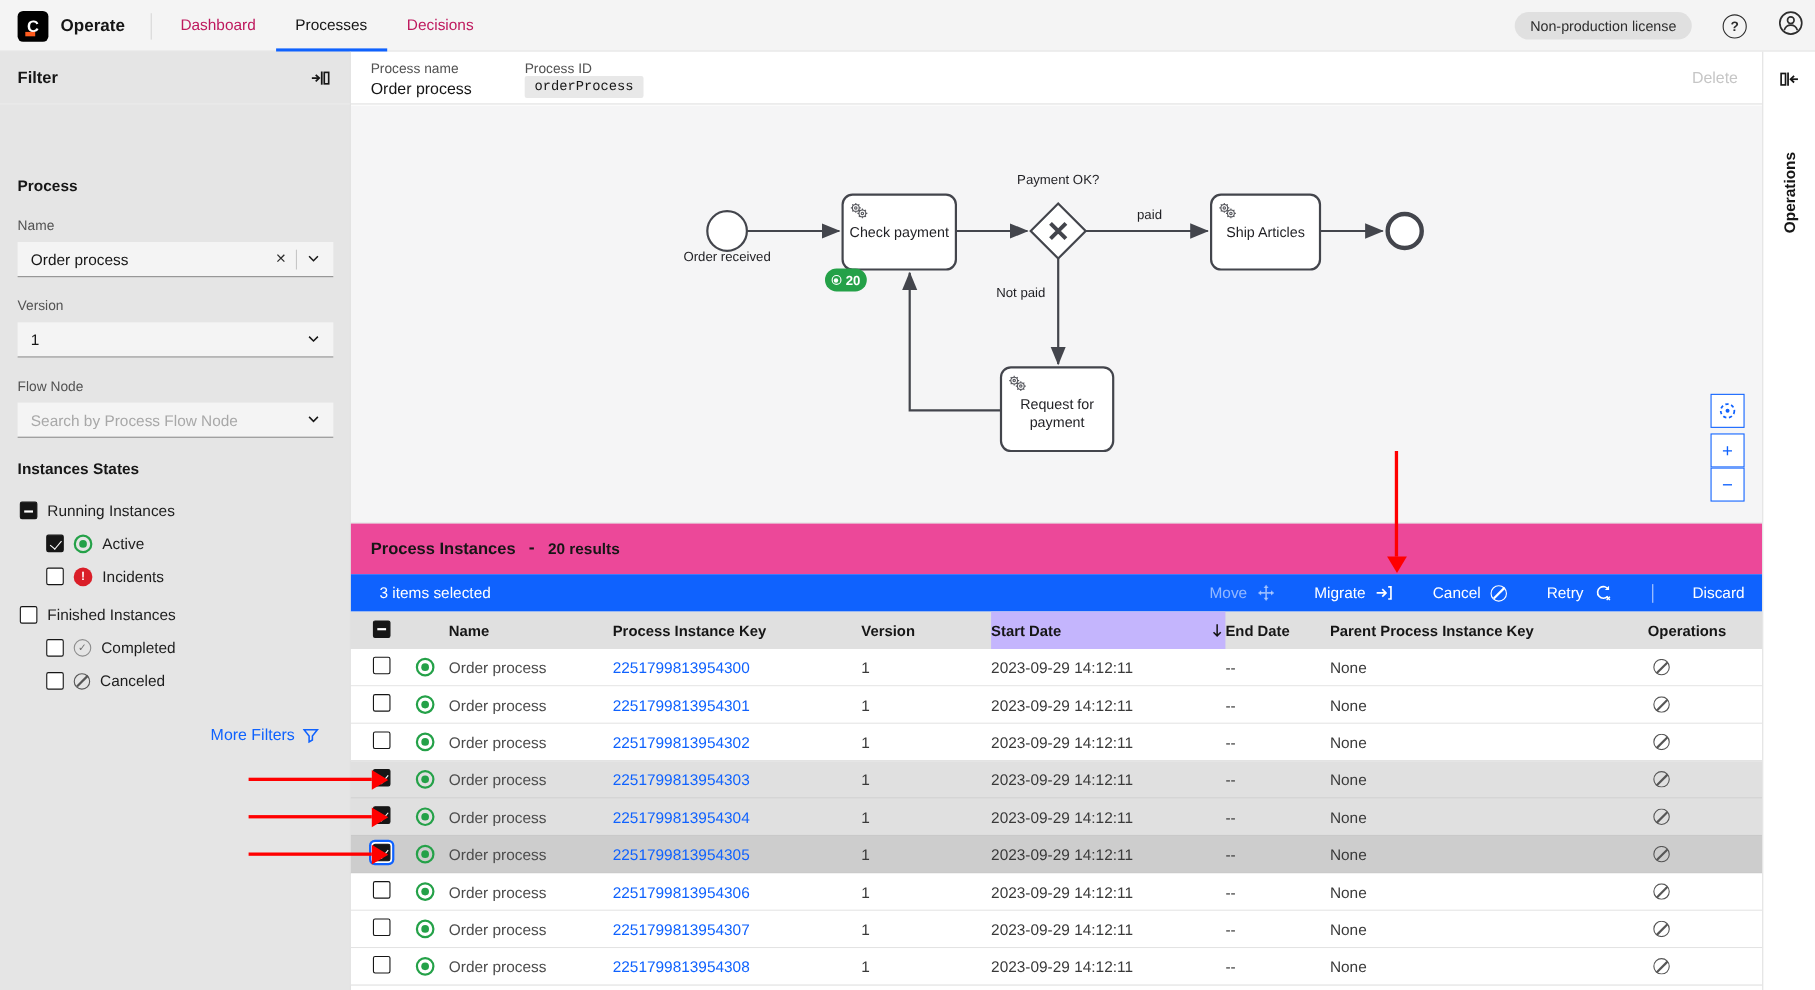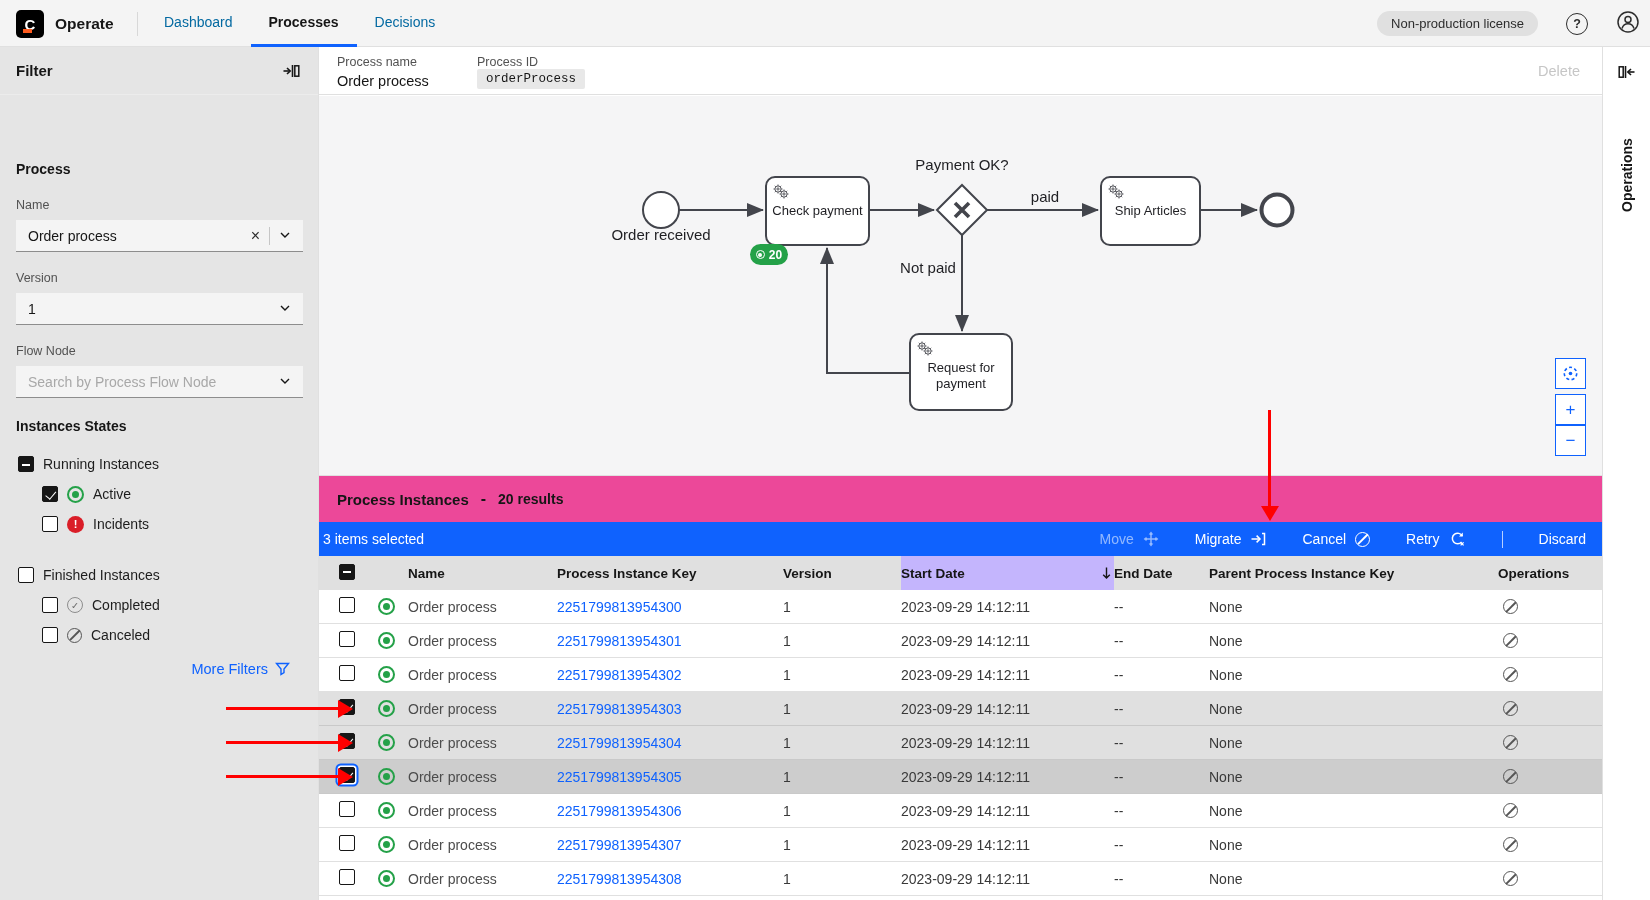--- a/index.html
+++ b/index.html
@@ -12,22 +12,22 @@
   .app{position:relative;width:1650px;height:900px;background:#fff;overflow:hidden;
        font-family:"Liberation Sans",sans-serif;color:var(--ink);-webkit-font-smoothing:antialiased}
 
   
   .topbar{position:absolute;left:0;top:0;width:1650px;height:47px;background:#f4f4f4;border-bottom:1px solid var(--line);display:flex;align-items:center}
   .logo{position:absolute;left:16px;top:10px;width:28px;height:28px;background:#000;border-radius:5px;color:#fff;font-weight:bold;font-size:15px;display:flex;align-items:center;justify-content:center}
   .logo::after{content:'';position:absolute;left:7px;bottom:5px;width:9px;height:4px;background:#ff5c1f}
   .brand{position:absolute;left:55px;top:0;height:47px;display:flex;align-items:center;font-weight:bold;font-size:15.5px}
   .topdiv{position:absolute;left:137px;top:12px;width:1px;height:24px;background:#d8d8d8}
   .tabs{position:absolute;left:146px;top:0;height:47px;display:flex}
-  .tab{height:47px;display:flex;align-items:center;padding:0 18px;font-size:14px;color:#0369a1;border-bottom:3px solid transparent;cursor:pointer}
-  .tab.active{color:var(--ink);border-bottom-color:var(--accent);font-weight:bold}
+  .tab{height:47px;display:flex;align-items:center;padding:0 18px;font-size:14px;color:#be185d;border-bottom:3px solid transparent;cursor:pointer}
+  .tab.active{color:var(--ink);border-bottom-color:var(--accent);font-weight:normal}
   .topright{position:absolute;right:10px;top:0;height:47px;display:flex;align-items:center;gap:28px}
   .pill{height:25px;border-radius:13px;background:#e0e0e0;display:flex;align-items:center;padding:0 14px;font-size:13px;color:#2d2d2d}
   .circ-icon{width:22px;height:22px;border:1.4px solid #2d2d2d;border-radius:50%;display:flex;align-items:center;justify-content:center;font-size:12.5px;font-weight:bold;color:#2d2d2d}
 
   
   .filter-panel{position:absolute;left:0;top:47px;width:319px;height:853px;background:#e5e5e5;border-right:1px solid var(--line)}
   .filter-head{position:absolute;left:0;top:0;width:100%;height:48px;border-bottom:1px solid #ececec;display:flex;align-items:center;padding:0 16px}
   .filter-title{font-weight:bold;font-size:15px}
   .collapse-btn{margin-left:auto;width:22px;height:22px;display:flex;align-items:center;justify-content:center;cursor:pointer}
   .sec-label{position:absolute;left:16px;font-weight:bold;font-size:14px}
@@ -37,21 +37,21 @@
   .cds-input .ph{color:#a8a8a8}
   .clear-x{font-size:16px;color:#2d2d2d;padding:0 9px}
   .combo-div{width:1px;height:18px;background:#c6c6c6;margin-right:9px}
   .link{color:var(--accent);font-size:14.5px;cursor:pointer}
   .more-filters{position:absolute;right:28px;top:614px;display:flex;align-items:center;gap:7px}
 
   
   #filter-states{position:absolute;left:0;top:402px;width:100%}
   .state-row{height:30px;display:flex;align-items:center;gap:9px;padding-left:18px;font-size:14px}
   .state-row.indent1{padding-left:42px}
-  .state-row:nth-child(4){margin-top:21px}
+  .state-row:nth-child(4){margin-top:5px}
   .state-label{color:#1d1d1d}
 
   
   .cbx{width:16px;height:16px;border:1px solid var(--ink);border-radius:2px;background:#fff;display:inline-block;position:relative;flex:0 0 auto;cursor:pointer}
   .cbx.checked{background:var(--ink)}
   .cbx.checked::after{content:'';position:absolute;left:4.6px;top:1.6px;width:4.5px;height:8.5px;border:solid #fff;border-width:0 1.8px 1.8px 0;transform:rotate(40deg)}
   .cbx.indeterminate{background:var(--ink)}
   .cbx.indeterminate::after{content:'';position:absolute;left:3px;top:6.8px;width:8px;height:2.2px;background:#fff}
   .cbx.focus-ring{box-shadow:0 0 0 1.5px #fff,0 0 0 3.5px var(--accent)}
 
@@ -70,34 +70,34 @@
 
   
   .process-header{position:absolute;left:319px;top:47px;width:1283px;height:48px;background:#fff;border-bottom:1px solid var(--line)}
   .ph-label{position:absolute;top:8px;font-size:12.5px;color:var(--sub)}
   .ph-value{position:absolute;top:26px;font-size:14.5px;color:var(--ink)}
   .chip{position:absolute;left:158px;top:22px;background:#e8e8e8;border-radius:2px;padding:3px 9px;font-family:"Liberation Mono","DejaVu Sans Mono",monospace;font-size:12.5px}
   .delete-btn{position:absolute;right:22px;top:0;height:48px;display:flex;align-items:center;font-size:14.5px;color:#c6c6c6}
 
   
   .diagram{position:absolute;left:319px;top:96px;width:1283px;height:380px;background:#f5f5f6;border-bottom:1px solid var(--line)}
-  .dlabel{position:absolute;font-size:15px;color:#1f1f23;text-align:center}
+  .dlabel{position:absolute;font-size:12px;color:#1f1f23;text-align:center}
   .tasklabel{display:flex;align-items:center;justify-content:center;font-size:13px;line-height:1.25}
   .badge{position:absolute;left:431px;top:148px;width:38px;height:21px;background:var(--active-green);border-radius:11px;display:flex;align-items:center;justify-content:center;gap:4px;color:#fff;font-size:12px;font-weight:bold}
   .badge-dot{width:9px;height:9px;border:1.5px solid #fff;border-radius:50%;position:relative}
   .badge-dot::after{content:'';position:absolute;inset:1.5px;background:#fff;border-radius:50%}
   .dg-btn{position:absolute;left:1236px;width:31px;height:31px;background:#fff;border:1px solid var(--accent);color:var(--accent);display:flex;align-items:center;justify-content:center;font-size:17px;cursor:pointer}
 
   
   .instances-title{position:absolute;left:319px;top:476px;width:1283px;height:46px;background:#ec4899;display:flex;align-items:center;padding-left:18px;gap:12px}
   .it-main{font-weight:bold;font-size:15px}
   .it-sep{font-weight:bold}
   .it-results{font-weight:bold;font-size:14px}
 
-  .batch-bar{position:absolute;left:319px;top:522px;width:1283px;height:34px;background:var(--accent);color:#fff;display:flex;align-items:center;padding:0 16px 0 4px;font-size:14px}
+  .batch-bar{position:absolute;left:319px;top:522px;width:1283px;height:34px;background:var(--accent);color:#fff;display:flex;align-items:center;padding:0 16px 0 26px;font-size:14px}
   .batch-actions{margin-left:auto;display:flex;align-items:center;gap:36px}
   .batch-btn{display:flex;align-items:center;gap:9px;cursor:pointer;white-space:nowrap}
   .batch-btn.disabled{color:rgba(255,255,255,0.55);cursor:default}
   .batch-div{width:1px;height:17px;background:rgba(255,255,255,0.7)}
 
   .grid9{display:grid;grid-template-columns:39px 30px 149px 226px 118px 213px 95px 289px 103px;padding-left:20px;align-items:center}
   .thead{position:absolute;left:319px;top:556px;width:1283px;height:34px;background:#e0e0e0;font-weight:bold;font-size:13.5px}
   .th-cell{white-space:nowrap}
   .th-start{height:34px;background:#c4b5fd;display:flex;align-items:center;justify-content:space-between;}
   #table-body{position:absolute;left:319px;top:590px;width:1283px}

